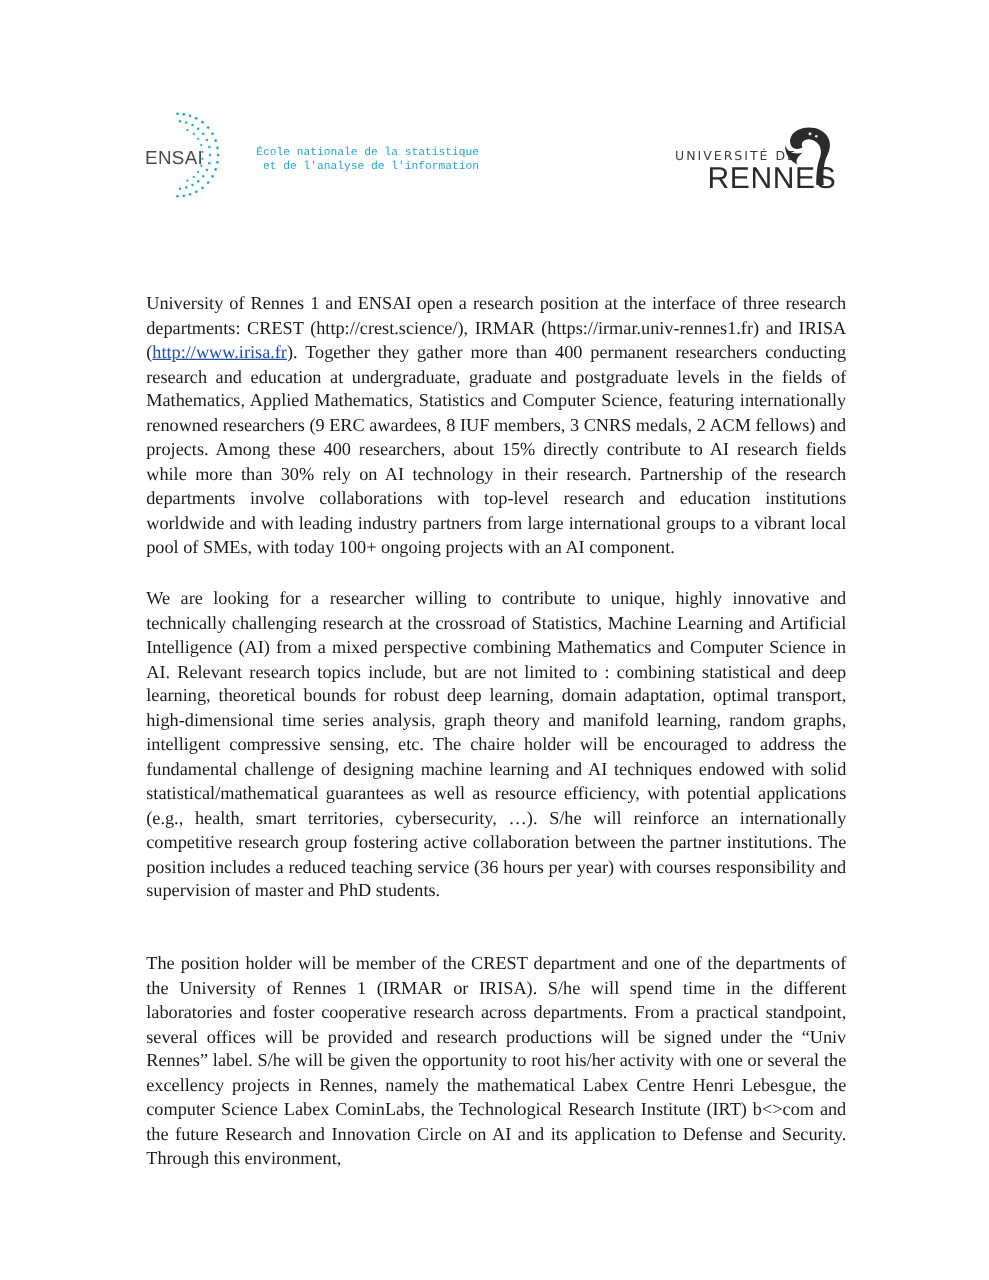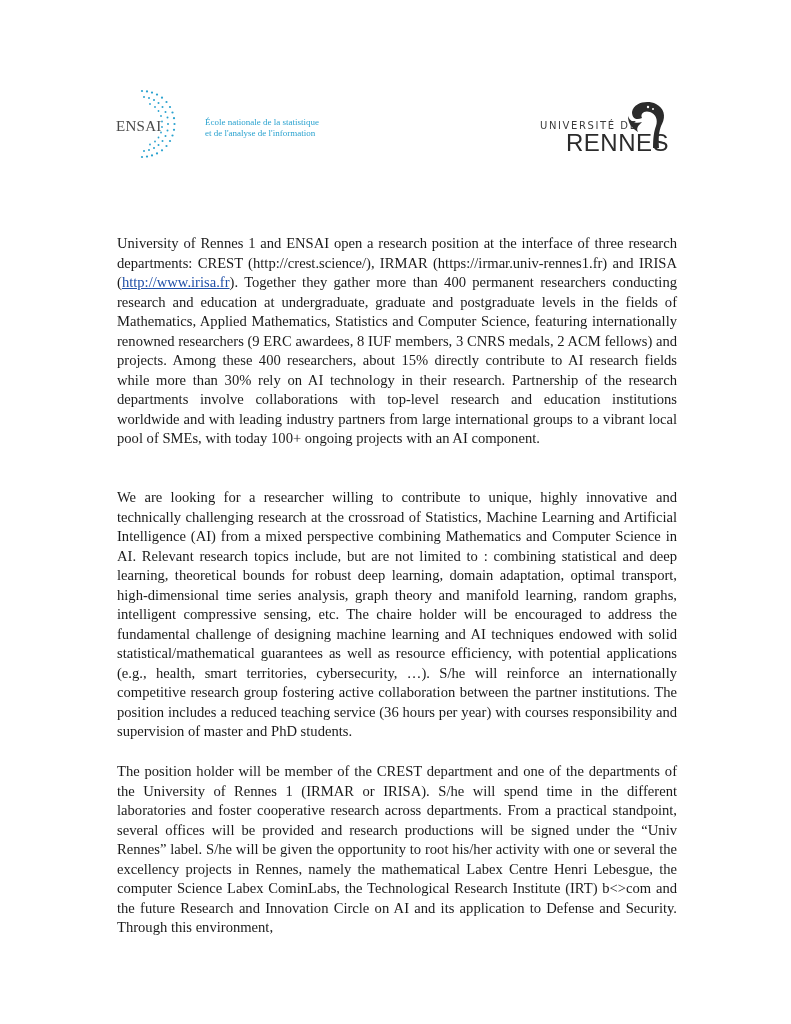--- a/index.html
+++ b/index.html
@@ -8,25 +8,25 @@
       font-family: "Liberation Serif", "DejaVu Serif", serif;
       color: #1a1a1a;
     }
     .page { position: absolute; left: 0; top: 0; width: 791px; height: 1024px; }
 
     
     .ensai-logo { position: absolute; left: 112px; top: 88px; width: 230px; height: 72px; }
     .ensai-mark { position: absolute; left: 0; top: 0; width: 80px; height: 72px; }
     .ensai-word {
       position: absolute; left: 4px; top: 30px;
-      font-family: Liberation Serif, serif; font-size: 15px; color: #4a4a4a; letter-spacing: 0.3px;
+      font-family: Liberation Sans, sans-serif; font-size: 15px; color: #4a4a4a; letter-spacing: 0.3px;
     }
     .ensai-tag {
-      position: absolute; left: 93px; top: 29px; font-family: Liberation Serif, serif;
-      font-size: 9px; line-height: 11px; color: #2aa2cf; white-space: nowrap;
+      position: absolute; left: 93px; top: 29px; font-family: Liberation Mono, monospace;
+      font-size: 9px; line-height: 11px; color: #2aa2cf; white-space: nowrap; text-align: right;
     }
 
     
     .rennes-logo { position: absolute; left: 540px; top: 92px; width: 130px; height: 70px; }
     .rennes-univ {
       position: absolute; left: 0; top: 28px; font-family: "DejaVu Sans", sans-serif;
       font-size: 10px; letter-spacing: 1.6px; color: #3b3b3b; white-space: nowrap;
     }
     .rennes-name {
       position: absolute; left: 26px; top: 38px; font-family: "Liberation Sans", sans-serif;
@@ -39,21 +39,21 @@
       position: absolute; left: 0; width: 791px; top: 190px; text-align: center;
       font-weight: bold; font-size: 14.5px;
     }
 
     
     .para {
       position: absolute; left: 117px; width: 560px;
       font-size: 14.6px; line-height: 19.5px; text-align: justify;
     }
     .p1 { top: 234px; }
-    .p2 { top: 488px; }
+    .p2 { top: 470px; }
     .p3 { top: 762px; }
     .link { color: #1f4fa8; text-decoration: underline; }
   </style>
 </head>
 <body>
 
 <div class="page">
 
   <div class="ensai-logo">
     <svg class="ensai-mark" viewBox="0 0 80 72">

